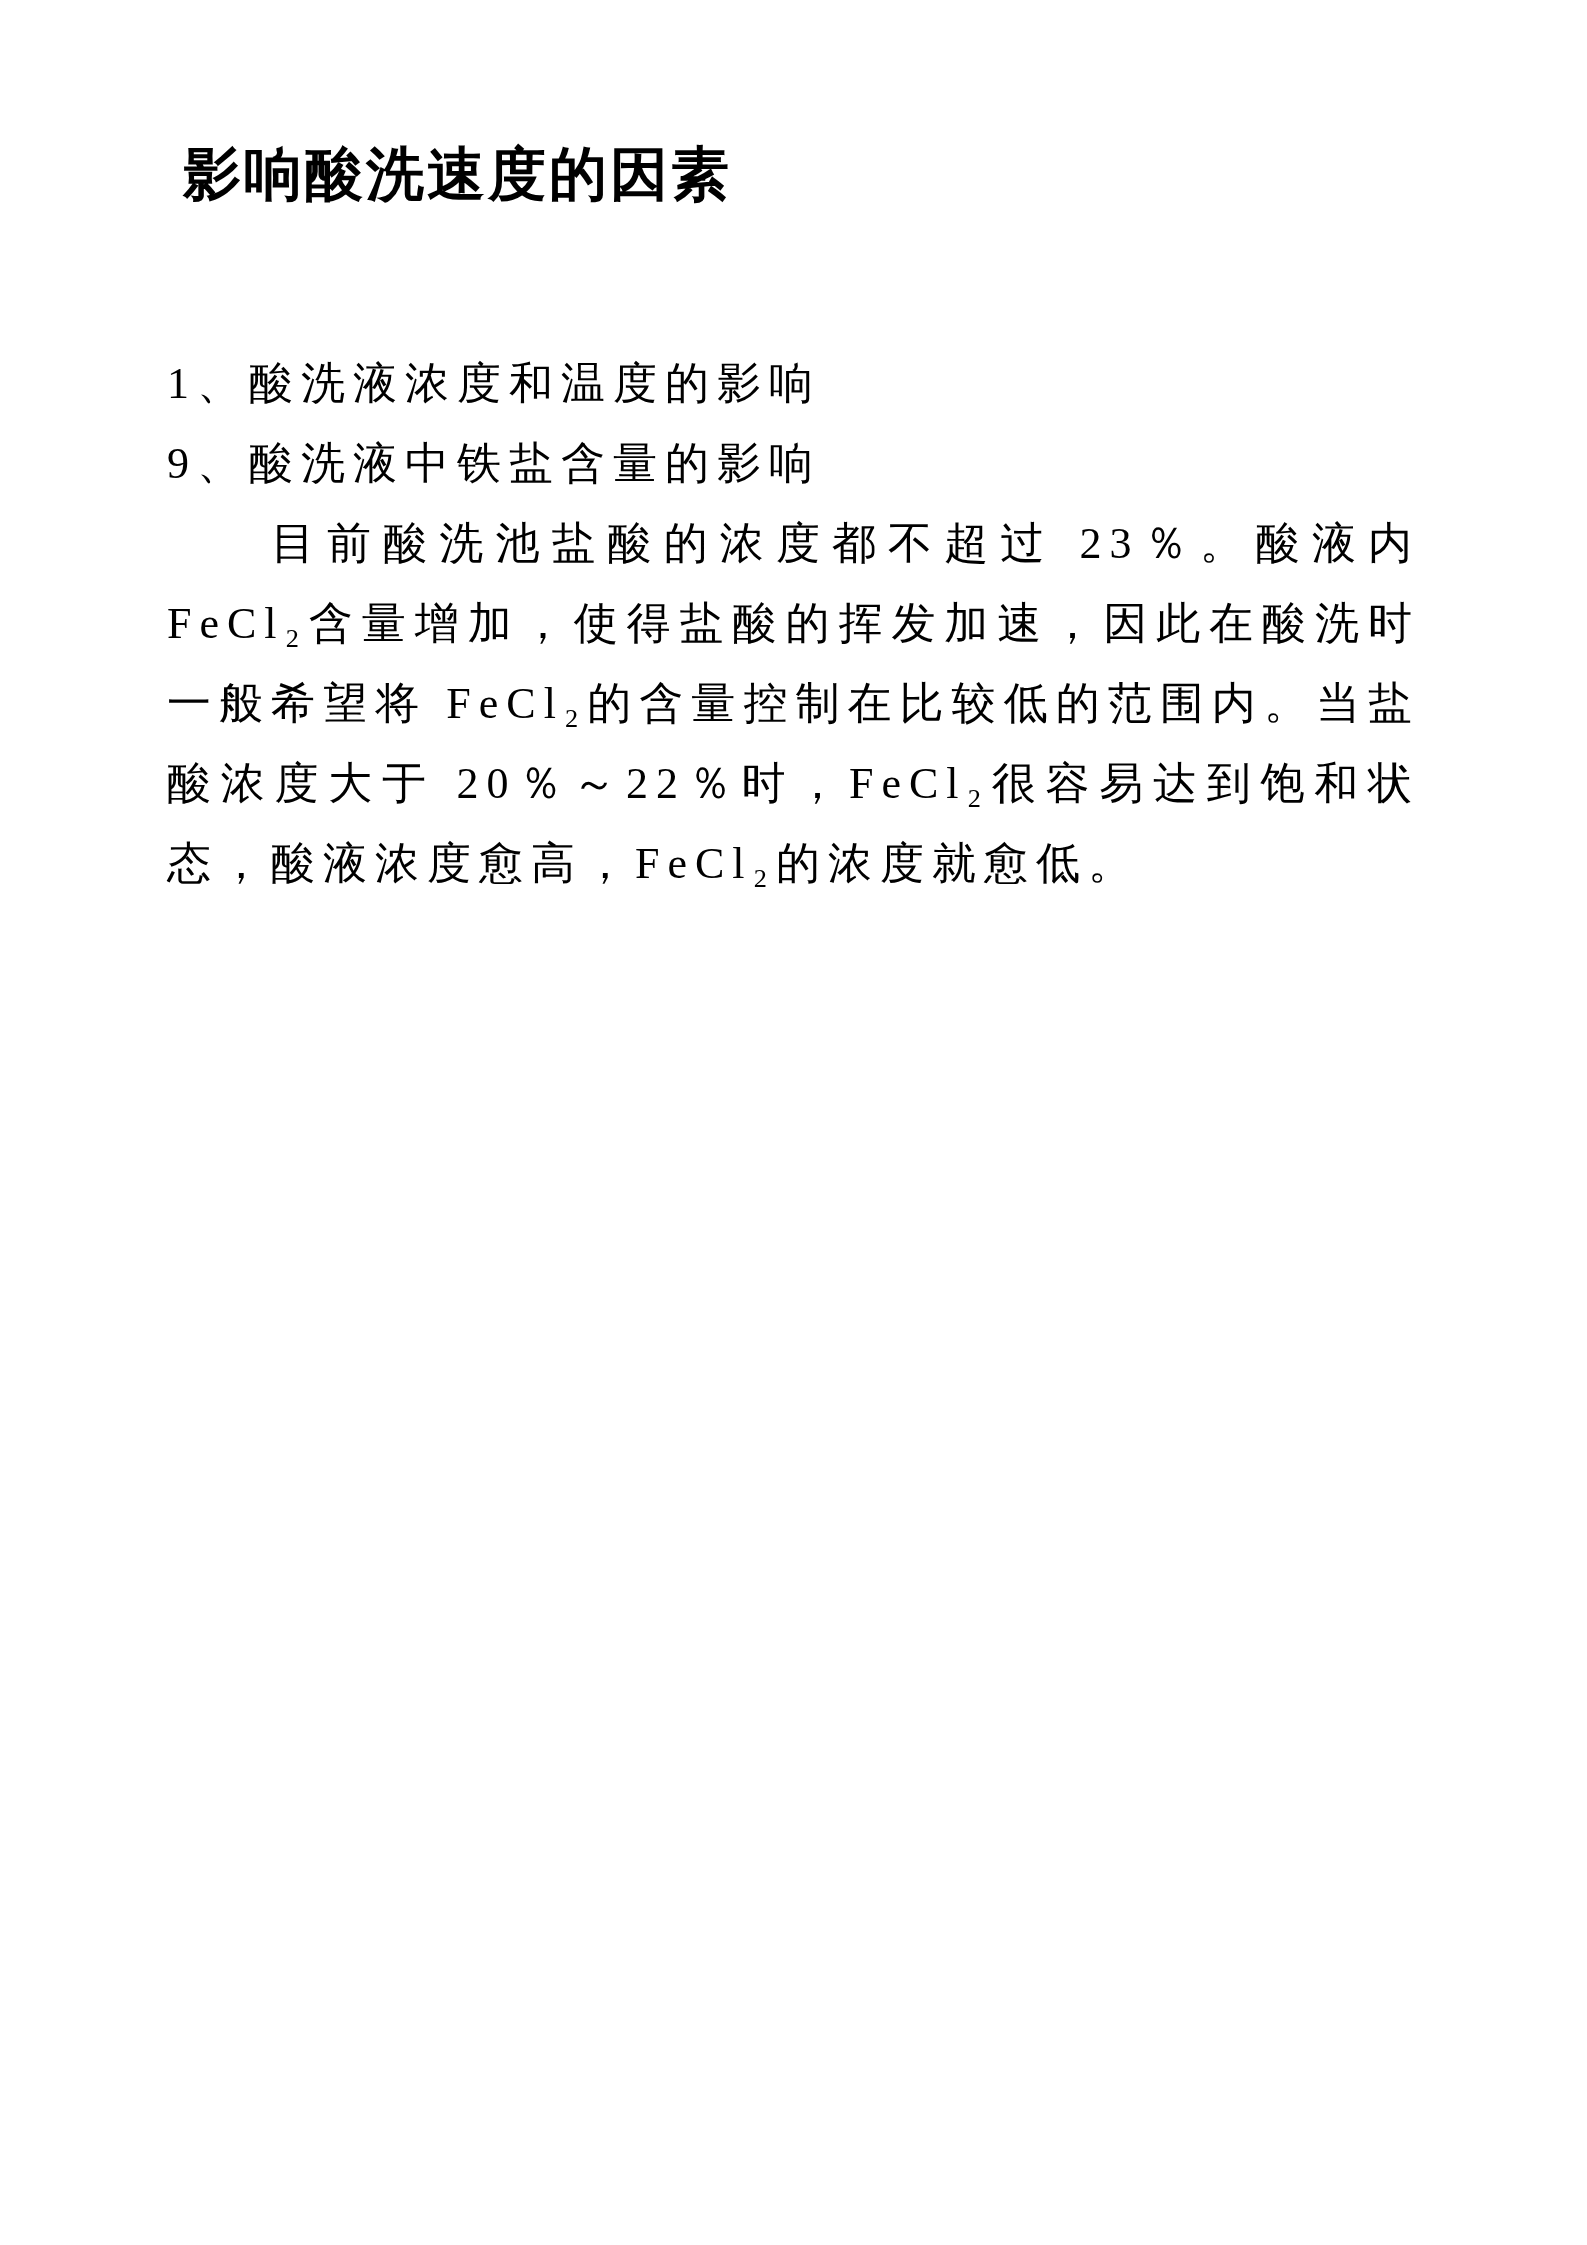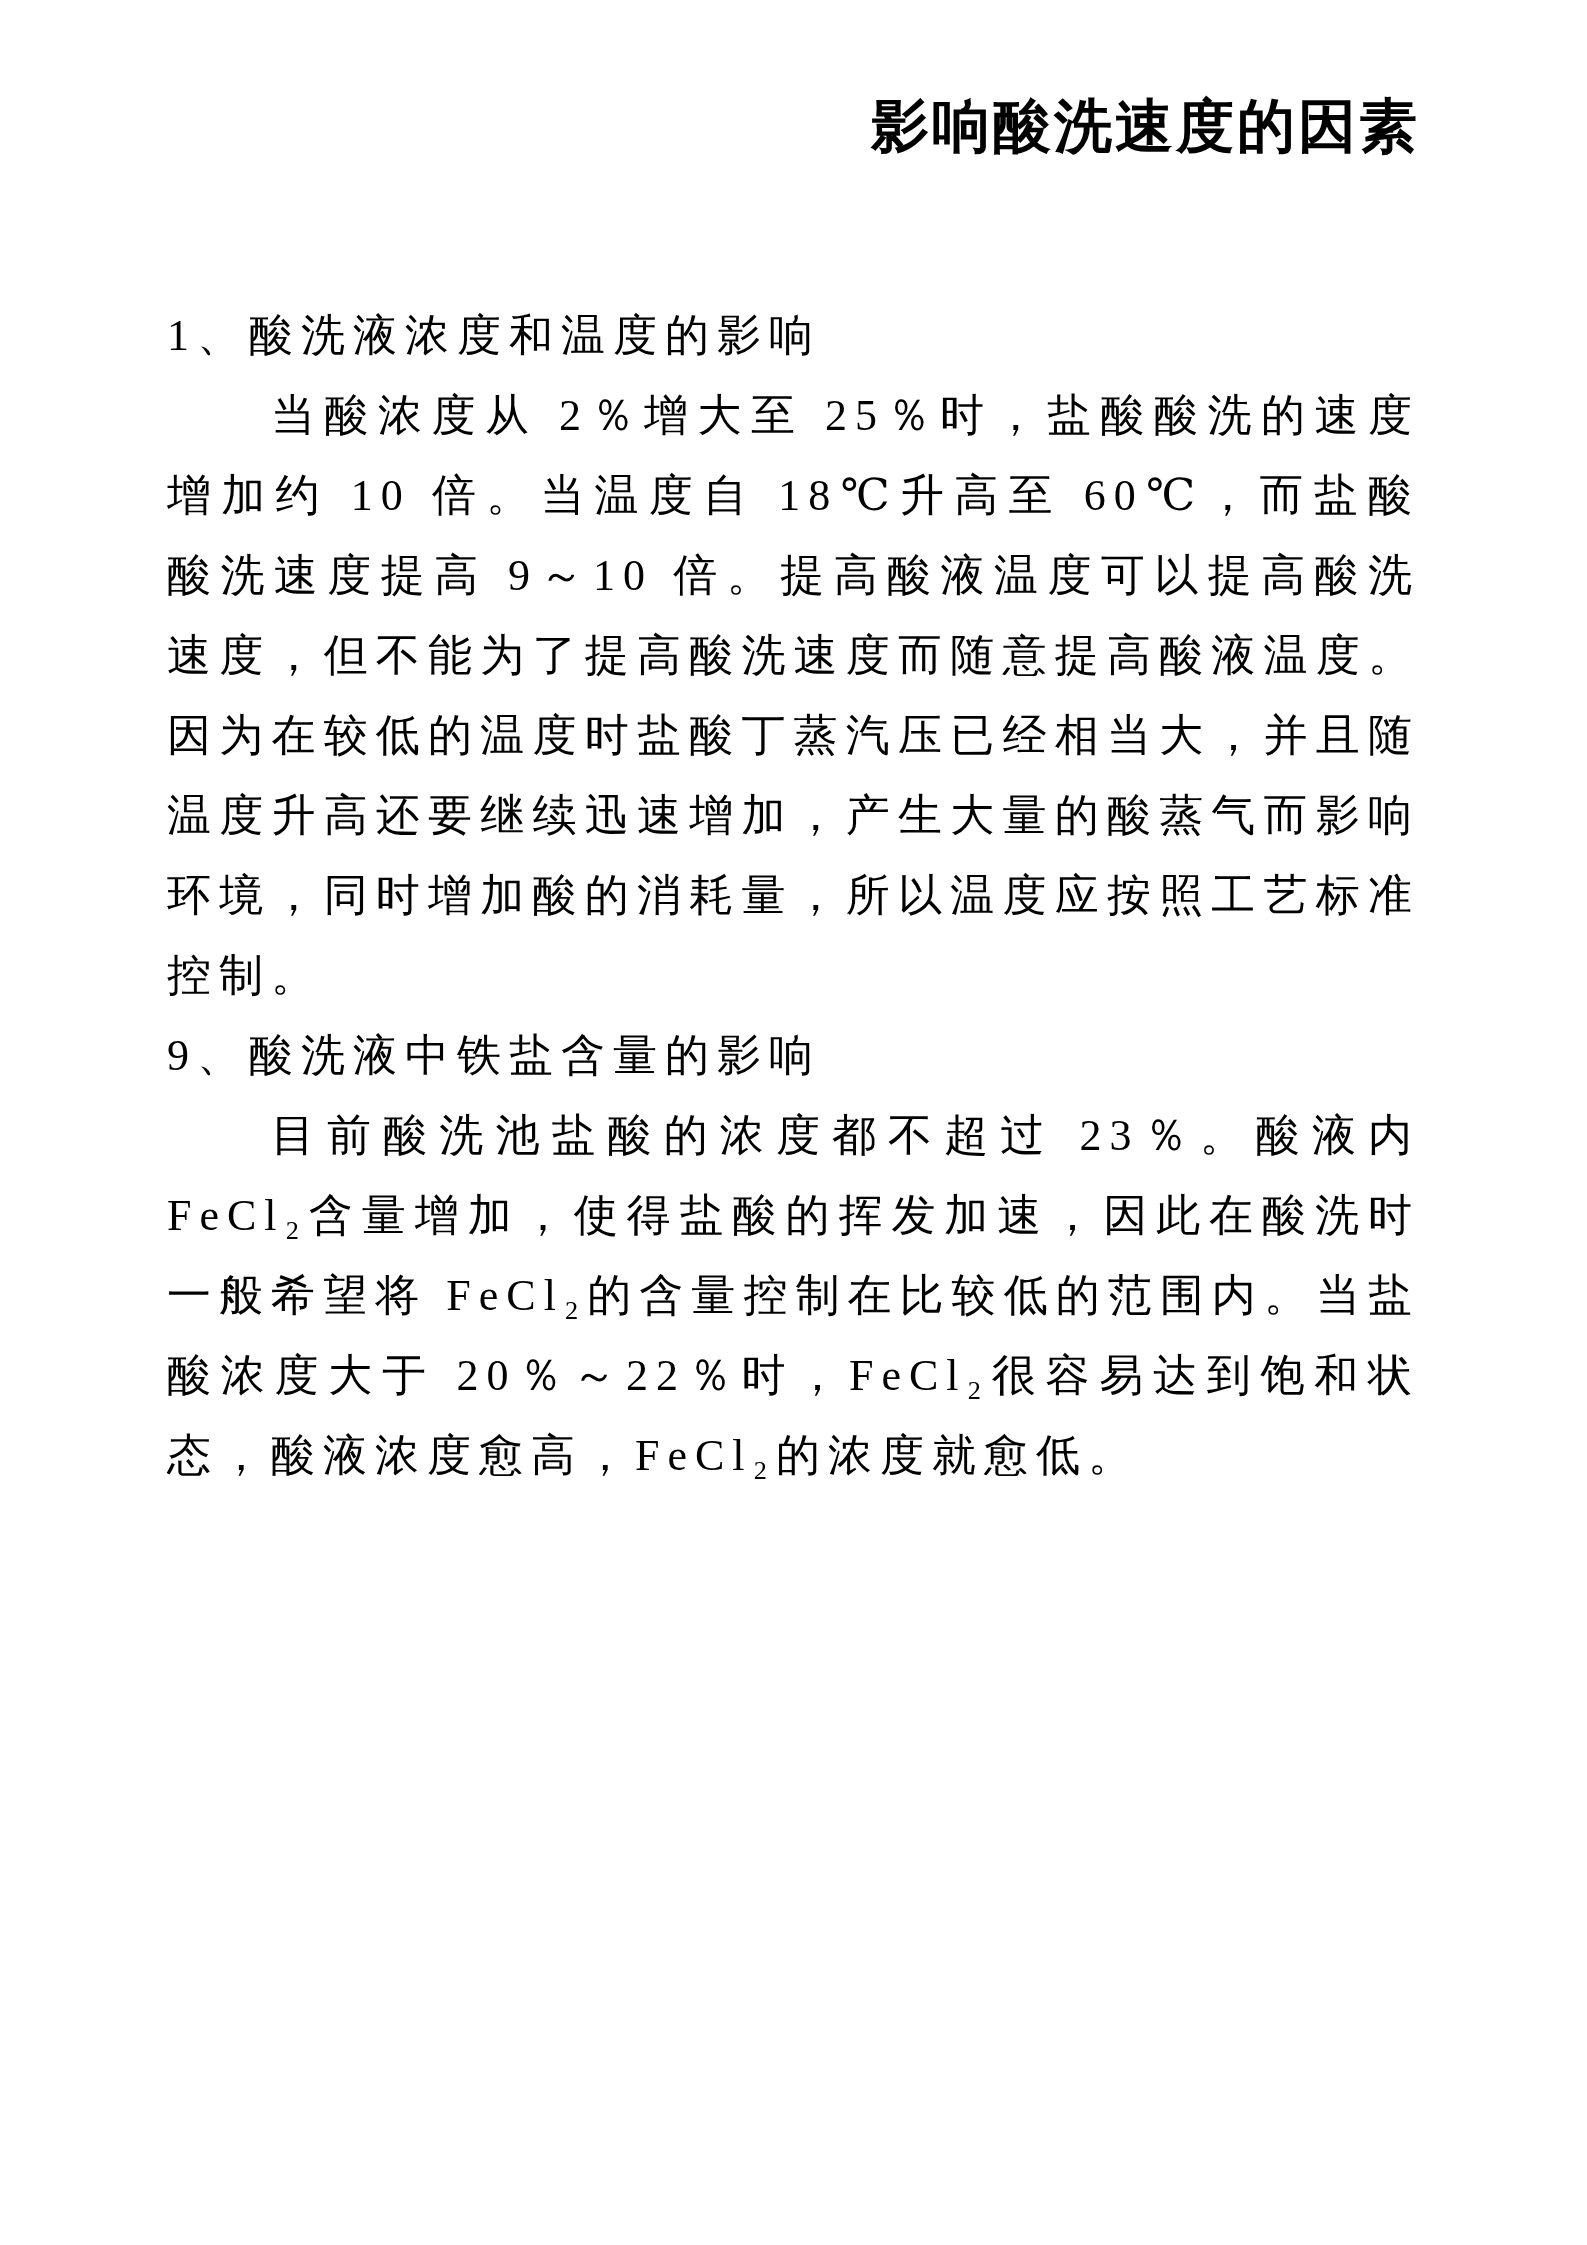--- a/index.html
+++ b/index.html
@@ -14,26 +14,26 @@
     background: #ffffff;
     color: #000000;
     font-family: "Liberation Serif", "DejaVu Serif", serif;
     overflow: hidden;
   }
   .content {
     margin: 0 167px;
     width: 1253px;
   }
   .doc-title {
-    margin: 0;
-    padding-top: 88px;
+    margin: 16px;
+    padding-top: 120px;
     font-size: 58px;
     line-height: 78px;
     font-weight: bold;
-    text-align: right;
+    text-align: left;
     letter-spacing: 3px;
   }
   .doc-body {
     margin-top: 130px;
     font-size: 44px;
     line-height: 80px;
     letter-spacing: 8px;
     text-align: justify;
   }
   .para {
@@ -46,18 +46,17 @@
   }
 </style>
 </head>
 <body>
 
 <div class="page">
   <div class="content">
     <h1 class="doc-title">影响酸洗速度的因素</h1>
     <div class="doc-body">
       <p class="heading">1、酸洗液浓度和温度的影响</p>
-      <p class="para">当酸浓度从 2％增大至 25％时，盐酸酸洗的速度增加约 10 倍。当温度自 18℃升高至 60℃，而盐酸酸洗速度提高 9～10 倍。提高酸液温度可以提高酸洗速度，但不能为了提高酸洗速度而随意提高酸液温度。因为在较低的温度时盐酸丁蒸汽压已经相当大，并且随温度升高还要继续迅速增加，产生大量的酸蒸气而影响环境，同时增加酸的消耗量，所以温度应按照工艺标准控制。</p>
       <p class="heading">9、酸洗液中铁盐含量的影响</p>
       <p class="para">目前酸洗池盐酸的浓度都不超过 23％。酸液内 FeCl₂含量增加，使得盐酸的挥发加速，因此在酸洗时一般希望将 FeCl₂的含量控制在比较低的范围内。当盐酸浓度大于 20％～22％时，FeCl₂很容易达到饱和状态，酸液浓度愈高，FeCl₂的浓度就愈低。</p>
     </div>
   </div>
 </div>
 
 </body></html>

